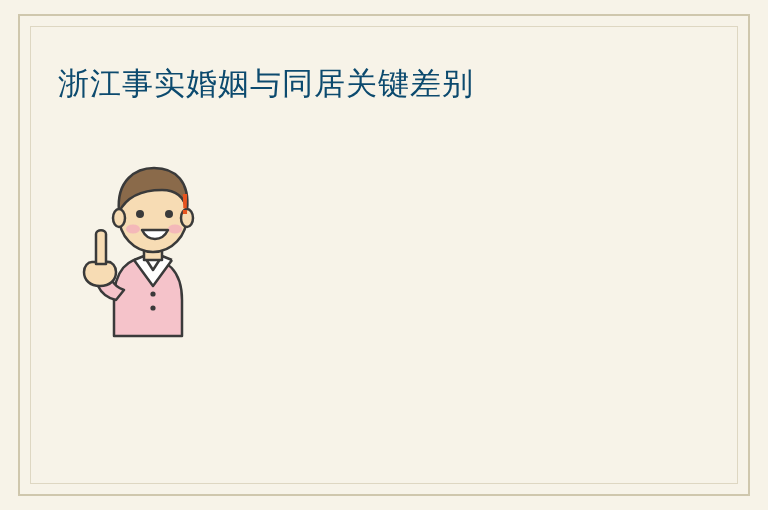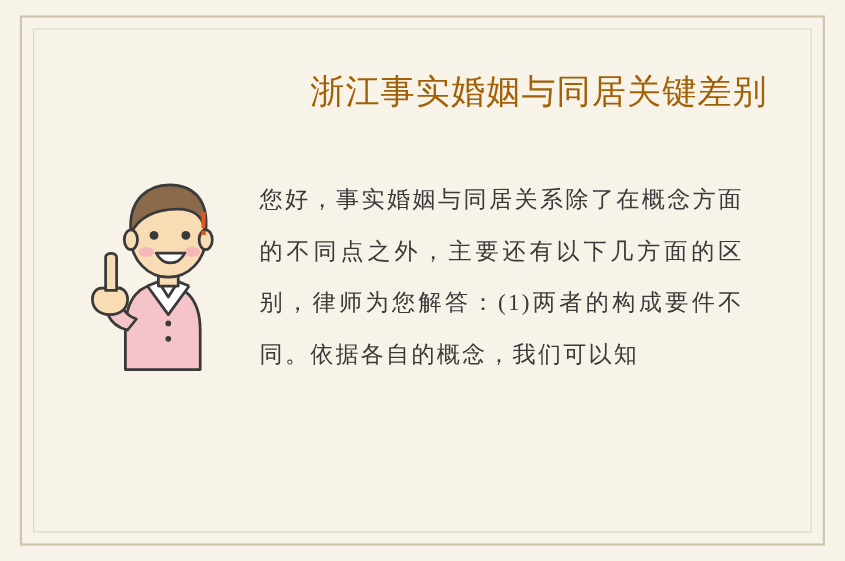--- a/index.html
+++ b/index.html
@@ -40,26 +40,25 @@
     border: 1px solid #ded7c2;
     box-sizing: border-box;
   }
   .title {
     position: absolute;
     left: 58px;
     top: 62px;
     width: 640px;
     font-size: 31px;
     line-height: 44px;
-    color: #a16207;
+    color: #0c4a6e;
     letter-spacing: 1px;
     font-family: "Liberation Serif", "DejaVu Serif", serif;
     font-weight: normal;
     white-space: nowrap;
-    text-align: right;
   }
   .body-wrap {
     position: absolute;
     left: 58px;
     top: 150px;
     width: 652px;
     height: 260px;
   }
   .mascot {
     position: absolute;
@@ -124,16 +123,15 @@
         <path d="M58 150 C40 146, 34 128, 38 112 L52 112 C50 126, 54 136, 66 140 Z" fill="#f5c3ca" stroke="#3a3a3a" stroke-width="2.5" stroke-linejoin="round"></path>
 
         <path d="M34 112 C30 112, 26 116, 26 122 C26 130, 32 136, 42 136 C52 136, 58 130, 58 122 C58 116, 54 112, 50 112 Z" fill="#f7dcb4" stroke="#3a3a3a" stroke-width="2.5" stroke-linejoin="round"></path>
 
         <path d="M38 114 L38 84 C38 79, 48 79, 48 84 L48 114 Z" fill="#f7dcb4" stroke="#3a3a3a" stroke-width="2.5" stroke-linejoin="round"></path>
 
         <text x="122" y="64" font-family="'Liberation Sans', sans-serif" font-size="30" font-weight="bold" fill="#e8541f">!</text>
       </svg>
     </div>
 
-    <div class="paragraph">您好，事实婚姻与同居关系除了在概念方面的不同点之外，主要还有以下几方面的区别，律师为您解答：(1)两者的构成要件不同。依据各自的概念，我们可以知</div>
 
   </div>
 </div>
 
 </body></html>

